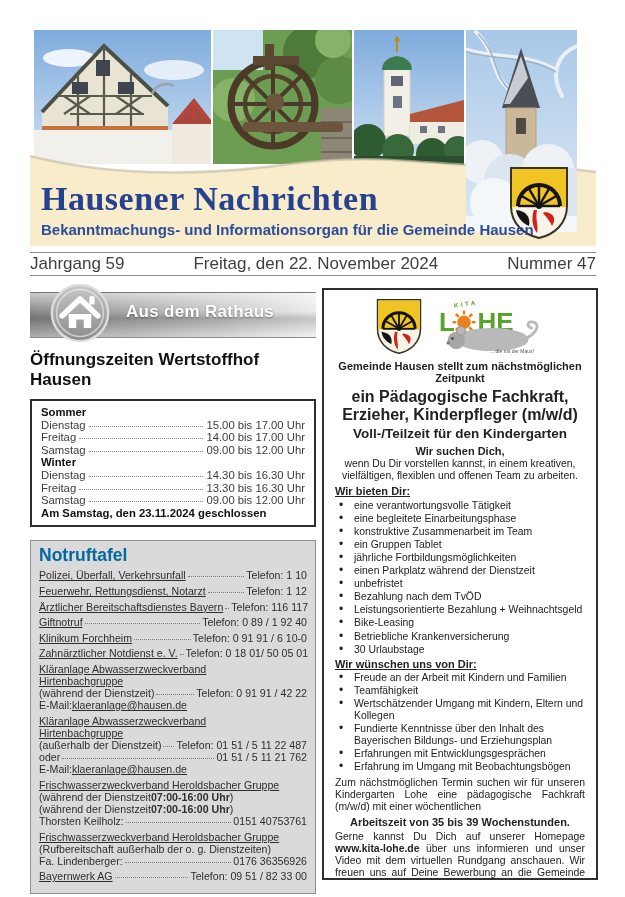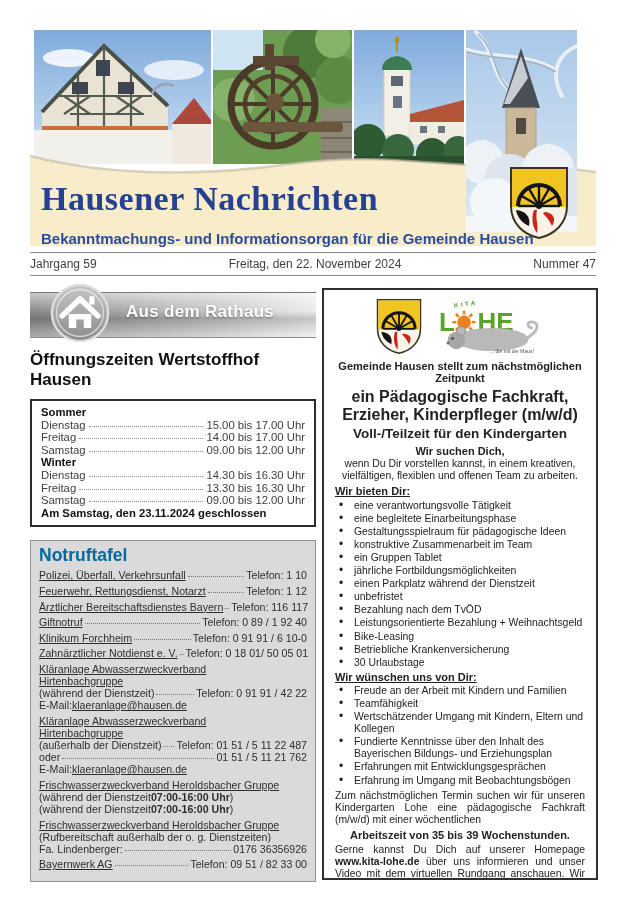--- a/index.html
+++ b/index.html
@@ -11,25 +11,25 @@
   .photo svg{display:block;width:100%;height:100%;}
   #photo1{left:34px;top:30px;width:177px;height:134px;}
   #photo2{left:213px;top:30px;width:139px;height:134px;}
   #photo3{left:354px;top:30px;width:110px;height:138px;}
   #photo4{left:466px;top:30px;width:111px;height:202px;z-index:3;}
   .cream-band{position:absolute;left:30px;top:136px;width:566px;height:110px;z-index:2;}
   .crest-header{position:absolute;left:509px;top:166px;width:60px;height:74px;z-index:4;}
   .masthead{position:absolute;left:41px;top:180px;z-index:5;}
   .masthead h1{margin:0;font-family:"Liberation Serif",serif;font-weight:600;
                font-size:34px;line-height:38px;color:#26418f;letter-spacing:.5px;}
-  .masthead .sub{margin-top:12px;font-size:15px;font-weight:bold;color:#2b4d9c;}
+  .masthead .sub{margin-top:3px;font-size:15px;font-weight:bold;color:#2b4d9c;}
   .issue-bar{position:absolute;left:30px;right:29px;top:252px;height:22px;
              border-top:1px solid #8a8a8a;border-bottom:1px solid #8a8a8a;
              display:flex;justify-content:space-between;align-items:center;
-             font-size:12px;color:#3f3f3f;}
+             font-size:17px;color:#3f3f3f;}
   .issue-bar span{white-space:nowrap;}
 
   
   .col-left{position:absolute;left:30px;top:288px;width:286px;}
   .rathaus-banner{position:relative;height:50px;margin-bottom:12px;}
   .banner-bar{position:absolute;left:0;right:0;top:4px;height:44px;
      background:
        linear-gradient(to bottom, rgba(255,255,255,.55), rgba(255,255,255,0) 42%, rgba(0,0,0,.16) 58%, rgba(255,255,255,.3)),
        linear-gradient(to right,#898989,#c6c6c6 65%,#ececec);
      border-top:1px solid #777;border-bottom:1px solid #8d8d8d;}
@@ -388,20 +388,25 @@
             <div class="nline">
               <span>(während der Dienstzeit </span>
               <span class="b">07:00-16:00 Uhr</span>
               <span>)</span>
             </div>
             <div class="nline">
               <span>(während der Dienstzeit </span>
               <span class="b">07:00-16:00 Uhr</span>
               <span>)</span>
             </div>
+            <div class="nline">
+              <span>Thorsten Keilholz:</span>
+              <span class="dots"></span>
+              <span class="right">0151 40753761</span>
+            </div>
           </div>
           <div class="nentry">
             <div class="nline">
               <span class="u">Frischwasserzweckverband Heroldsbacher Gruppe</span>
             </div>
             <div class="nline">
               <span>(Rufbereitschaft außerhalb der o. g. Dienstzeiten)</span>
             </div>
             <div class="nline">
               <span>Fa. Lindenberger:</span>
@@ -452,21 +457,20 @@
     <div class="ad-intro">Gemeinde Hausen stellt zum nächstmöglichen Zeitpunkt</div>
     <div class="ad-title">ein Pädagogische Fachkraft,</div>
     <div class="ad-title">Erzieher, Kinderpfleger (m/w/d)</div>
     <div class="ad-title3">Voll-/Teilzeit für den Kindergarten</div>
     <div class="ad-pitch-bold">Wir suchen Dich,</div>
     <div class="ad-pitch">wenn Du Dir vorstellen kannst, in einem kreativen, vielfältigen, flexiblen und offenen Team zu arbeiten.</div>
     <div class="list-heading">Wir bieten Dir:</div>
     <ul class="ad-list">
         <li>eine verantwortungsvolle Tätigkeit</li>
         <li>eine begleitete Einarbeitungsphase</li>
-        <li>Gestaltungsspielraum für pädagogische Ideen</li>
         <li>konstruktive Zusammenarbeit im Team</li>
         <li>ein Gruppen Tablet</li>
         <li>jährliche Fortbildungsmöglichkeiten</li>
         <li>einen Parkplatz während der Dienstzeit</li>
         <li>unbefristet</li>
         <li>Bezahlung nach dem TvÖD</li>
         <li>Leistungsorientierte Bezahlung + Weihnachtsgeld</li>
         <li>Bike-Leasing</li>
         <li>Betriebliche Krankenversicherung</li>
         <li>30 Urlaubstage</li>

